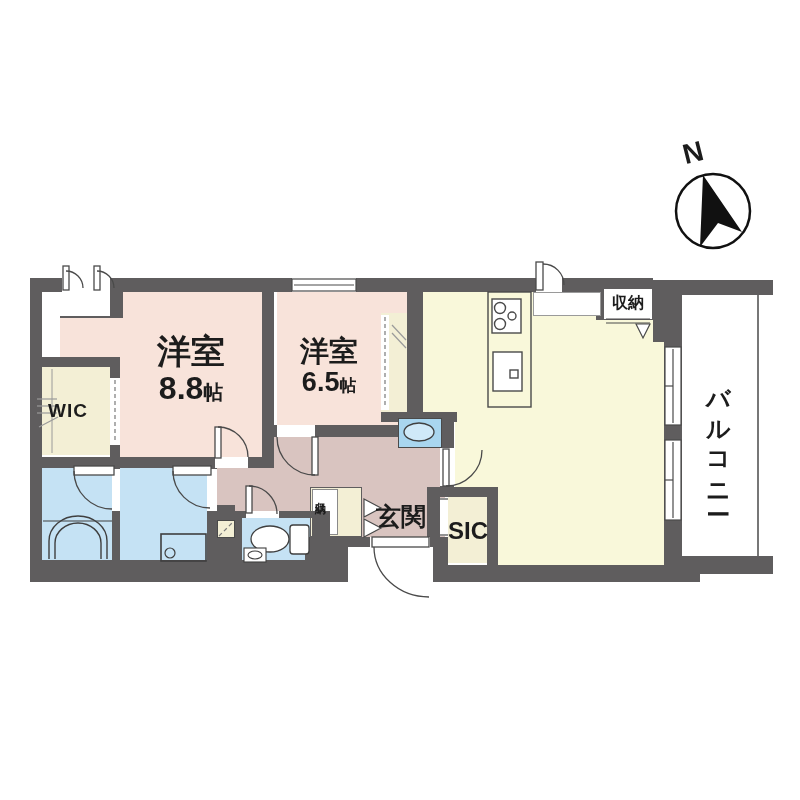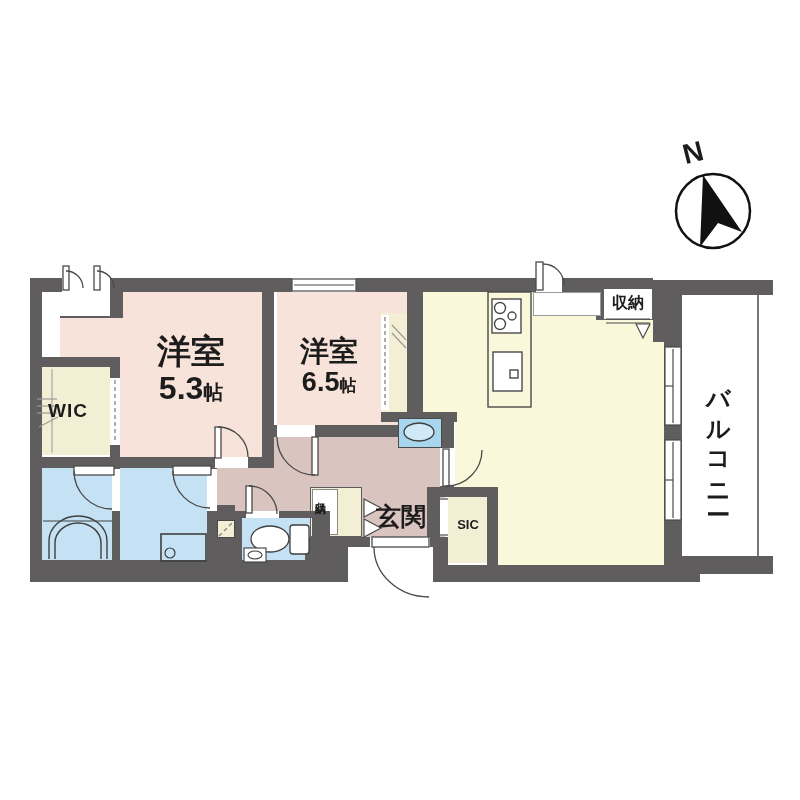--- a/index.html
+++ b/index.html
@@ -199,37 +199,37 @@
     </g>
 
     <g>
       <circle cx="713" cy="211" r="37" fill="#ffffff" stroke="#111111" stroke-width="2.5"></circle>
       <polygon points="703,175 742,232 718,223 700,247" fill="#111111"></polygon>
     </g>
   </svg>
 
   <div class="lbl" style="left:120px;top:334px;width:142px;font-size:34px;">
     <span>洋室</span><br>
-    <span style="font-size:32px;"><span>5.3</span><span class="unit">帖</span></span>
+    <span style="font-size:32px;"><span>8.8</span><span class="unit">帖</span></span>
   </div>
 
   <div class="lbl" style="left:277px;top:336px;width:104px;font-size:29px;">
     <span>洋室</span><br>
     <span style="font-size:27px;"><span>6.5</span><span class="unit">帖</span></span>
   </div>
 
   <div class="lbl" style="left:475px;top:410px;width:200px;font-size:40px;letter-spacing:7px;">
     <br>
   </div>
 
   <div class="lbl" style="left:42px;top:401px;width:52px;font-size:19px;letter-spacing:1px;">
     <span>WIC</span>
   </div>
 
-  <div class="lbl" style="left:446px;top:518px;width:44px;font-size:13px;">
+  <div class="lbl" style="left:446px;top:518px;width:44px;font-size:24px;">
     <span>SIC</span>
   </div>
 
   <div class="lbl" style="left:362px;top:503px;width:78px;font-size:25px;">
     <span>玄関</span>
   </div>
 
   <div class="lbl vert" style="left:706px;top:372px;font-size:24px;letter-spacing:5px;">
     <span>バルコニー</span>
   </div>

